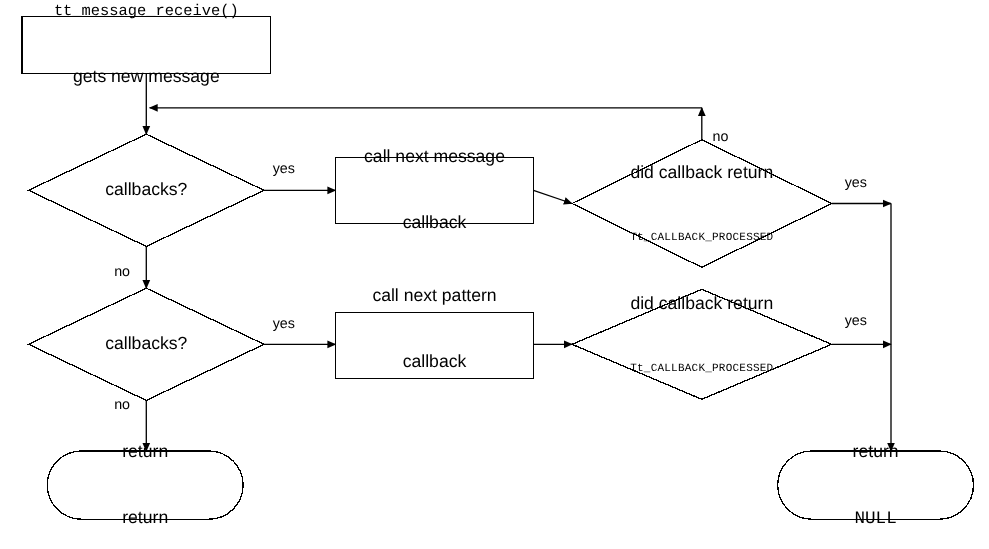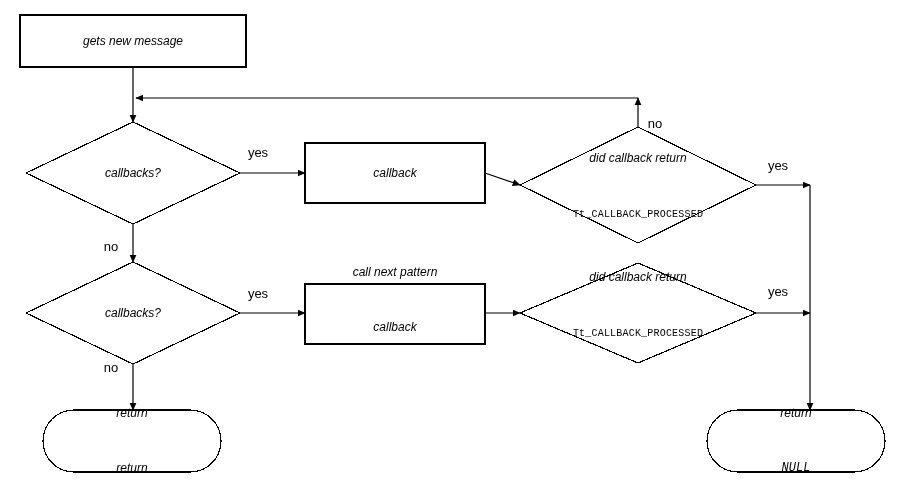--- a/index.html
+++ b/index.html
@@ -26,21 +26,21 @@
   .lbl {
     position: absolute;
     color: #000000;
     white-space: pre;
     line-height: 1.25;
     text-align: center;
     pointer-events: none;
   }
   .sans { font-family: "Liberation Sans", sans-serif; }
   .mono { font-family: "Liberation Mono", monospace; }
-  .t-node   { font-size: 12px; font-style: italic; }
+  .t-node   { font-size: 16px; }
   .t-small  { font-size: 10px; letter-spacing: 0.2px; text-align: center; }
   .t-edge   { font-size: 13px; }
   .t-head   { font-size: 14px; }
   .ctr {
     transform: translate(-50%, -50%);
   }
 </style>
 </head>
 <body>
 
@@ -95,28 +95,30 @@
 
       <path d="M 756 313 L 810 313" marker-end="url(#arrow)"></path>
 
       <path d="M 810 185 L 810 410" marker-end="url(#arrow)"></path>
 
       <path d="M 133 364 L 133 410" marker-end="url(#arrow)"></path>
     </g>
   </svg>
 
   <div class="lbl ctr" style="left:133px; top:41px;">
+    <div class="mono t-head">tt_message_receive()</div>
     <div class="sans t-node">gets new message</div>
   </div>
 
   <div class="lbl ctr" style="left:133px; top:173px;">
     <div class="sans t-node">callbacks?</div>
   </div>
 
   <div class="lbl ctr" style="left:395px; top:173px;">
+    <div class="sans t-node">call next message</div>
     <div class="sans t-node">callback</div>
   </div>
 
   <div class="lbl ctr" style="left:638px; top:186px;">
     <div class="sans t-node">did callback return</div>
     <div class="mono t-small" style="margin-top:3px;">Tt_CALLBACK_PROCESSED</div>
   </div>
 
   <div class="lbl ctr" style="left:133px; top:313px;">
     <div class="sans t-node">callbacks?</div>

